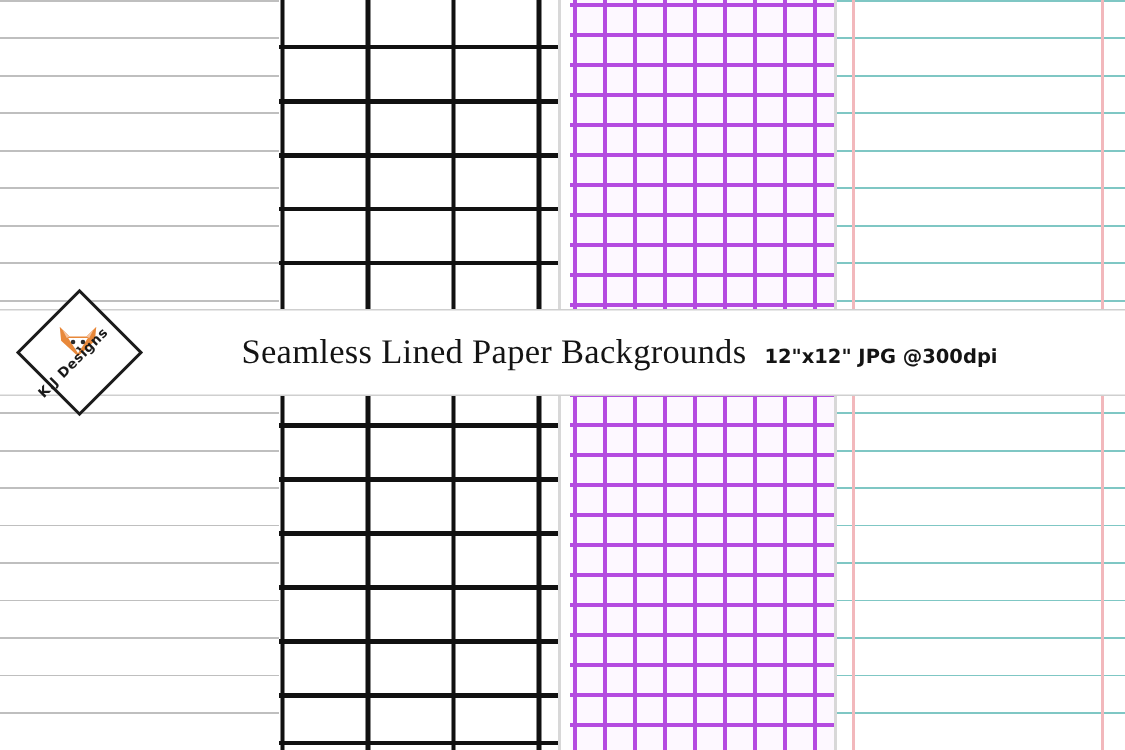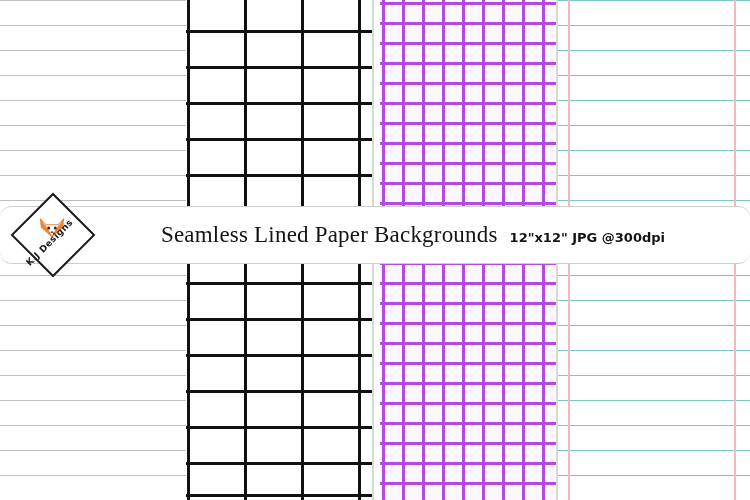--- a/index.html
+++ b/index.html
@@ -100,21 +100,20 @@
     left: 0;
     top: 206px;
     width: 750px;
     height: 56px;
     background: #ffffff;
     border-top: 1px solid #cfcfcf;
     border-bottom: 1px solid #cfcfcf;
     display: flex;
     align-items: center;
     justify-content: center;
-    border-radius: 12px;
   }
   #banner-text-wrap {
     display: flex;
     align-items: baseline;
     gap: 12px;
     padding-left: 76px;
   }
   #banner-title {
     font-family: "Liberation Serif", serif;
     font-size: 23px;

